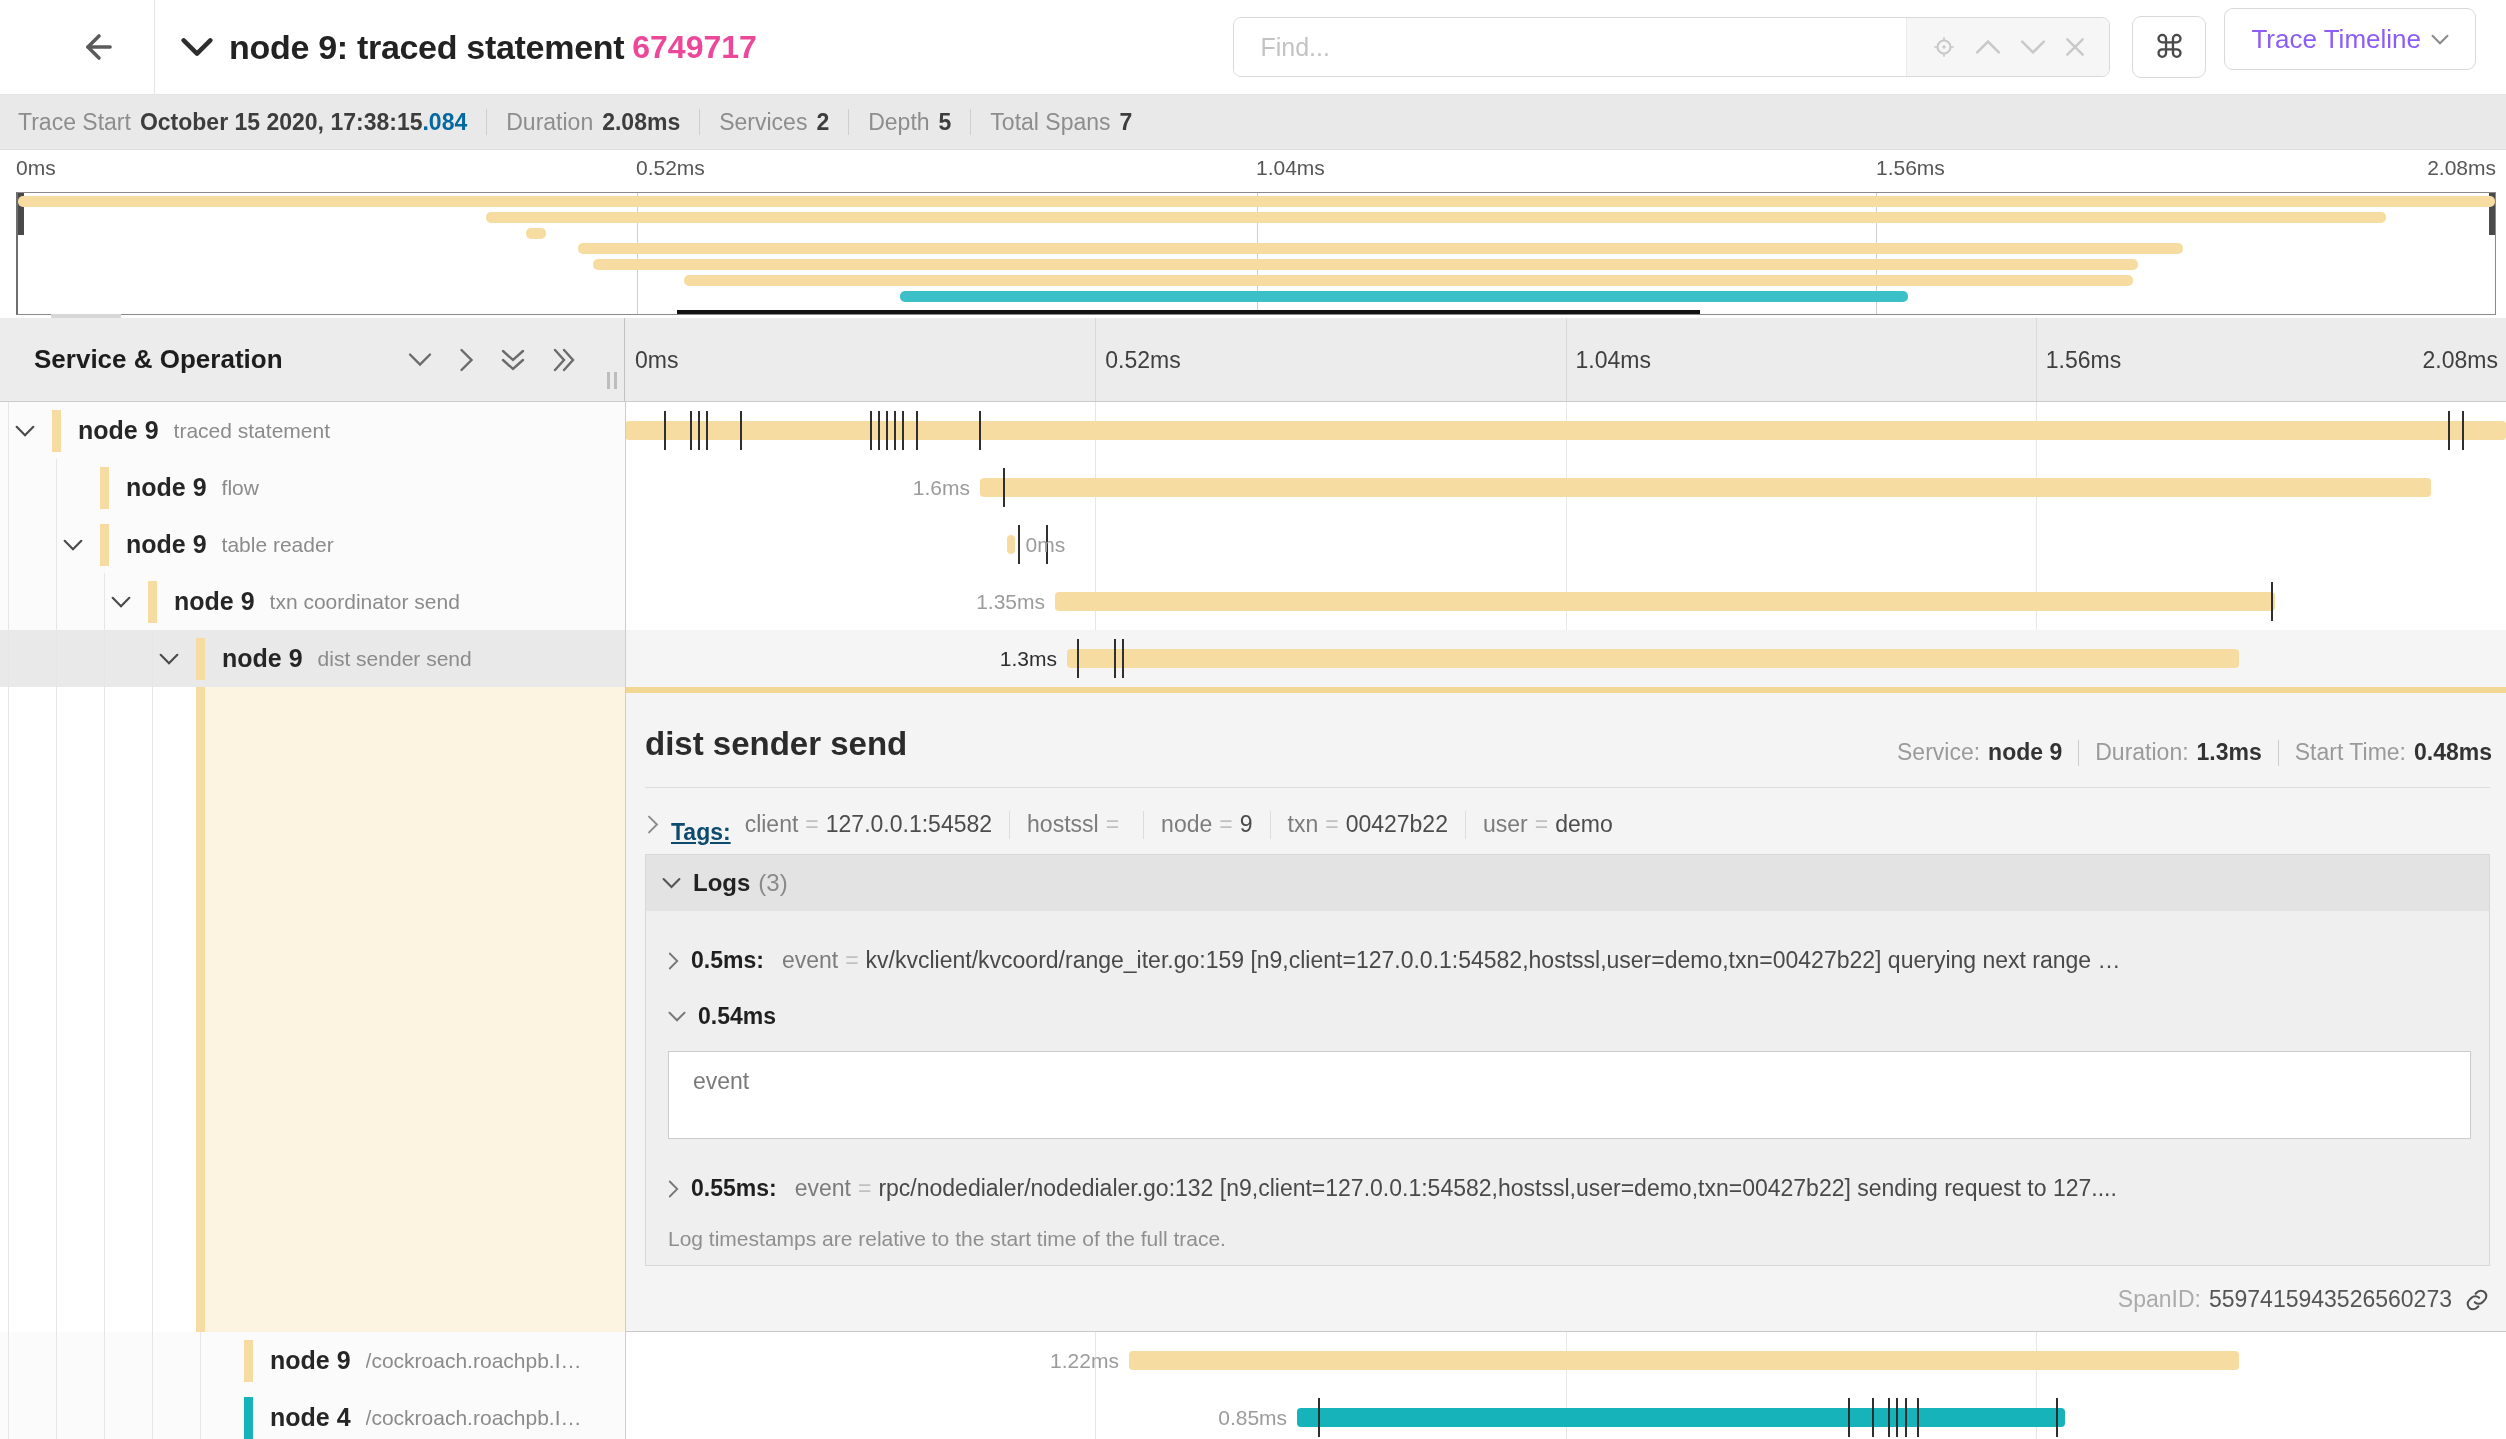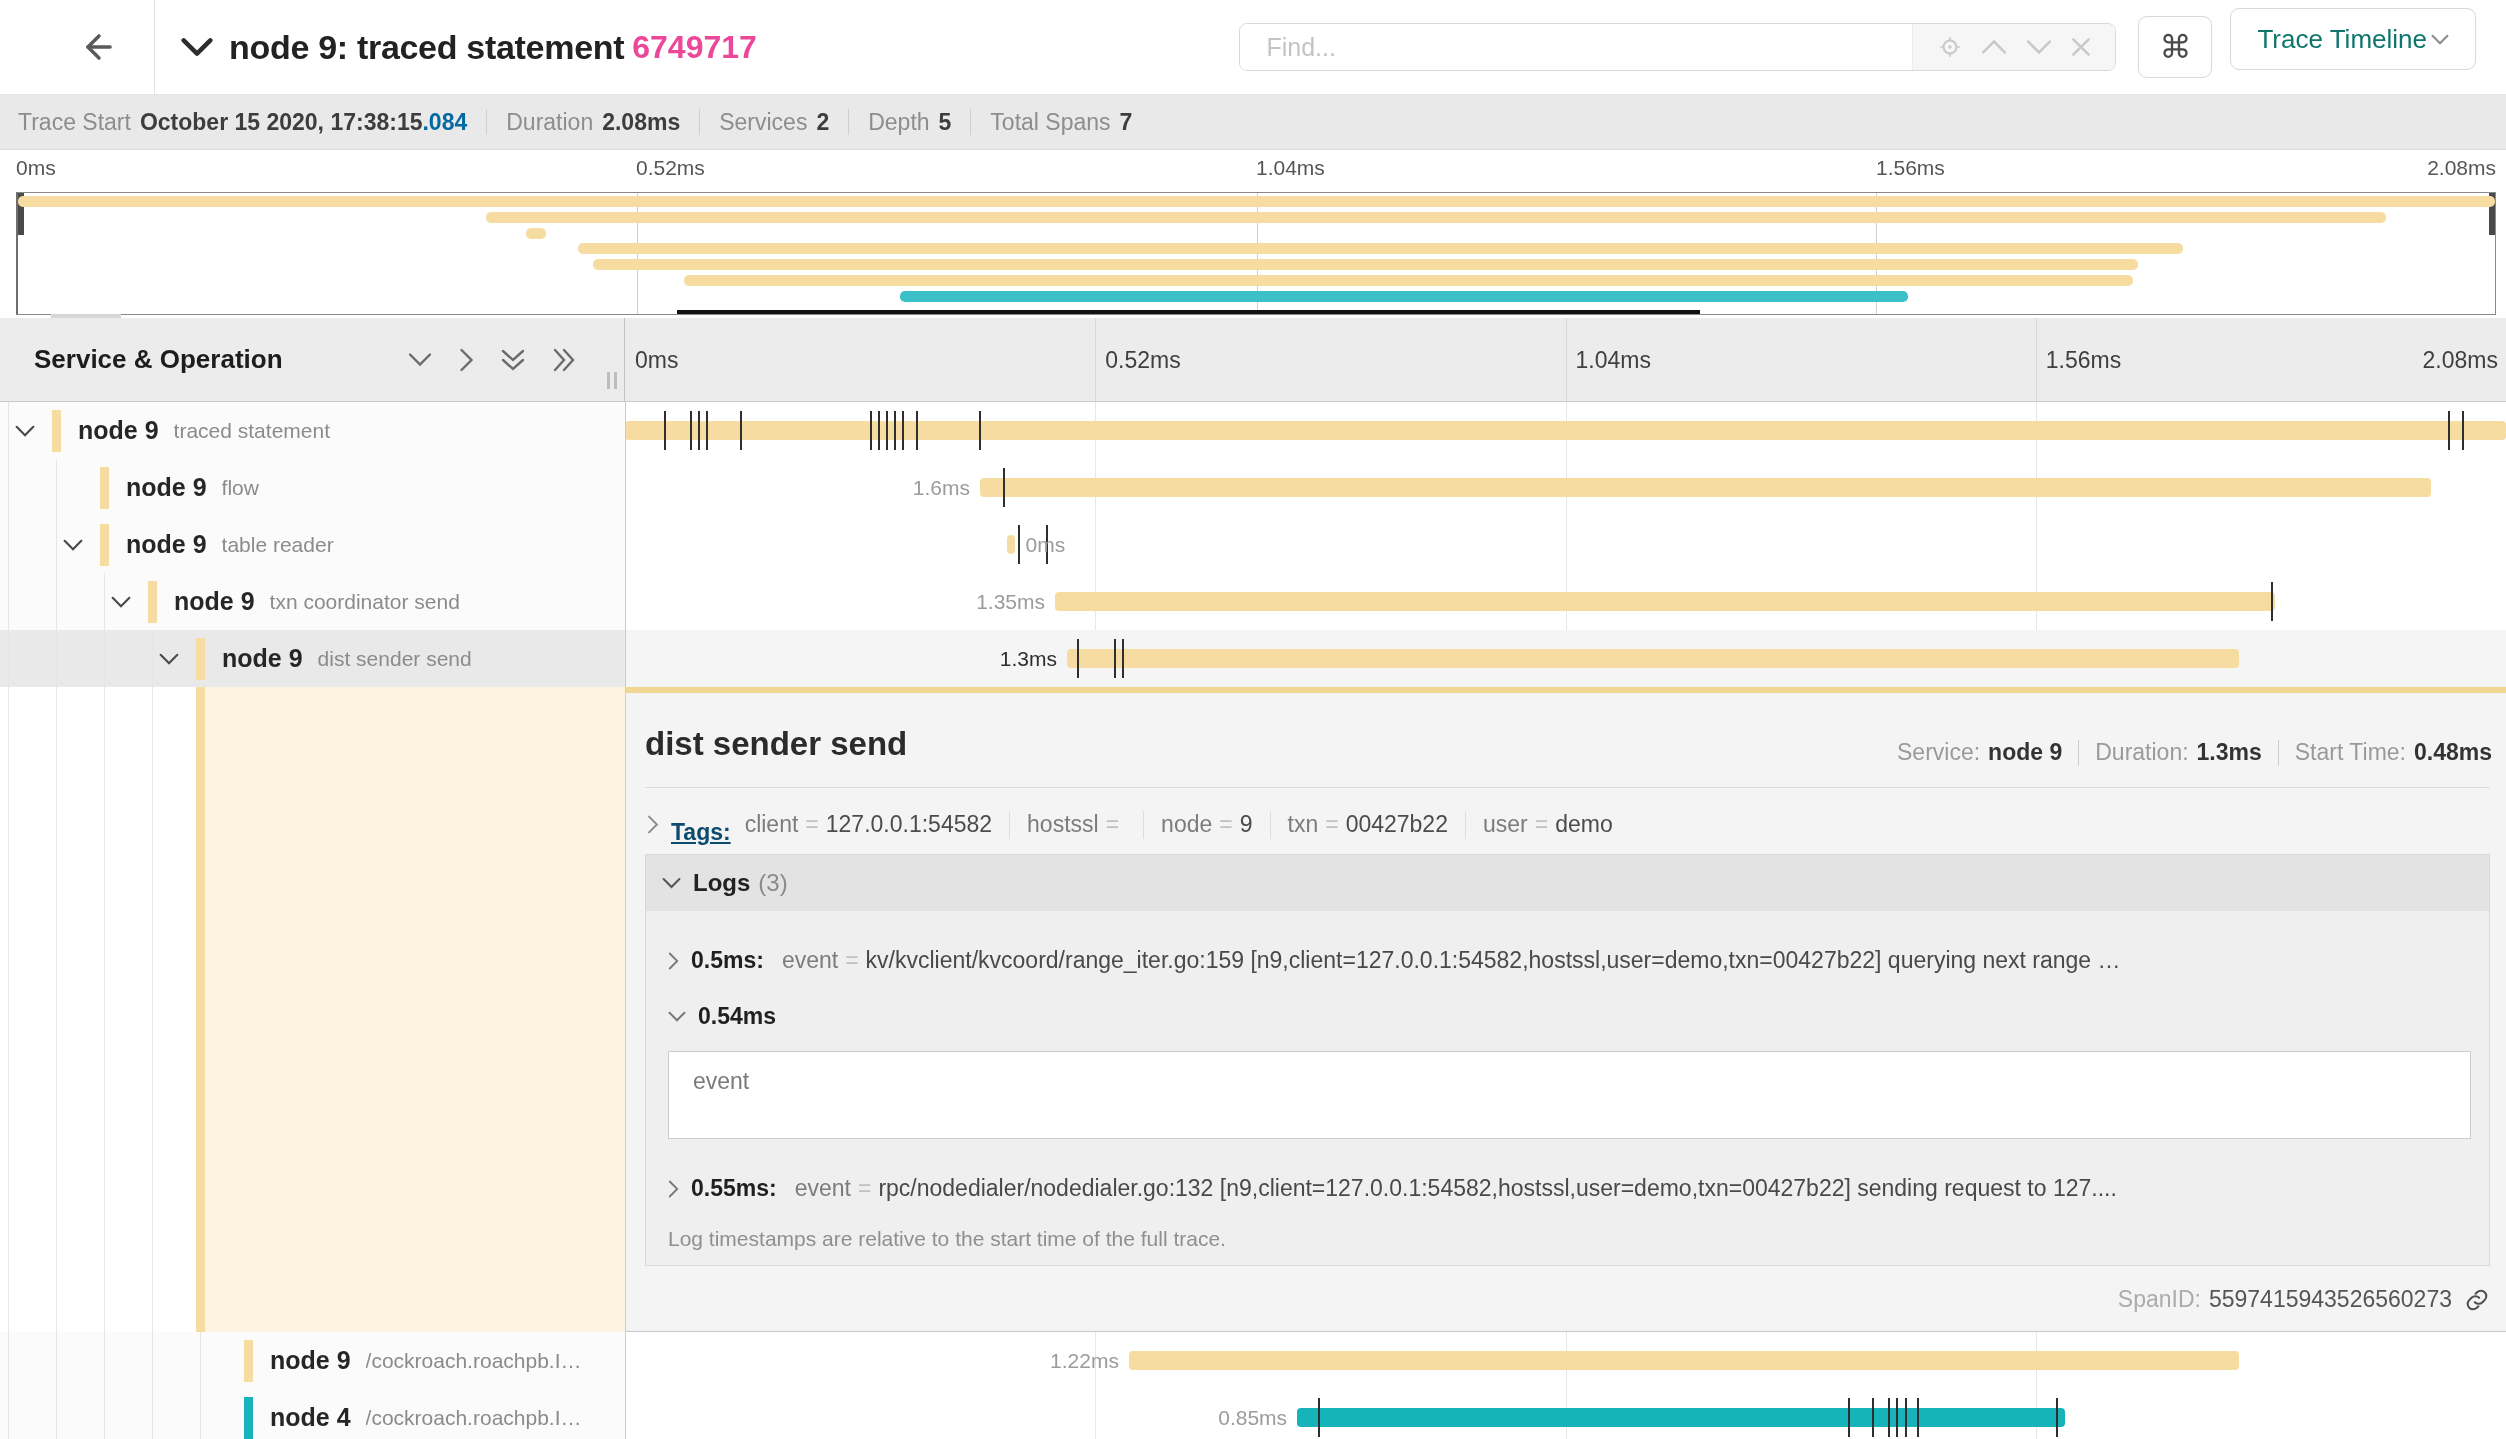--- a/index.html
+++ b/index.html
@@ -11,26 +11,26 @@
   }
   svg { display:block; }
 
   
   .topbar { height:95px; display:flex; align-items:center; border-bottom:1px solid #e4e4e4; position:relative; background:#fff;padding-left:44px; }
   .back-btn { width:111px; height:100%; display:flex; align-items:center; justify-content:center;
     background:none; border:none; border-right:1px solid #e4e4e4; cursor:pointer; }
   .title-chev { margin-left:26px; display:flex; align-items:center; }
   .page-title { font-size:34px; font-weight:700; color:#222; margin:0 0 0 16px; letter-spacing:-0.3px; white-space:nowrap; }
   .trace-id { font-size:32px; font-weight:700; color:#ec4899; margin-left:8px; }
-  .find-wrap { margin-left:auto; width:877px; height:48px; border:1px solid #d9d9d9; border-radius:8px; display:flex; overflow:hidden; background:#fff; }
+  .find-wrap { margin-left:auto; width:877px; height:60px; border:1px solid #d9d9d9; border-radius:8px; display:flex; overflow:hidden; background:#fff; }
   .find-input { flex:1; border:none; outline:none; padding:0 26px; font-size:25px; color:#444; font-family:"Liberation Sans",sans-serif; background:#fff; }
   .find-input::placeholder { color:#c3c3c3; }
   .find-ops { width:203px; background:#f6f6f6; border-left:1px solid #ececec; display:flex; align-items:center; justify-content:space-around; padding:0 14px; }
   .cmd-btn { margin-left:22px; width:74px; height:62px; border:1px solid #d9d9d9; border-radius:9px; background:#fff; font-size:32px; color:#4a4a4a; display:flex; align-items:center; justify-content:center; cursor:pointer; font-family:"Liberation Sans",sans-serif; }
-  .view-btn { margin:0 30px 16px 18px; height:62px; padding:0 26px; border:1px solid #d9d9d9; border-radius:9px; background:#fff; font-size:26px; color:#0f766e; display:flex; align-items:center; gap:4px; cursor:pointer; white-space:nowrap; font-family:"Liberation Sans",sans-serif; }
+  .view-btn { margin:0 30px 16px 18px; height:62px; padding:0 26px; border:1px solid #d9d9d9; border-radius:9px; background:#fff; font-size:26px; color:#8b5cf6; display:flex; align-items:center; gap:10px; cursor:pointer; white-space:nowrap; font-family:"Liberation Sans",sans-serif; }
 
   
   .infobar { height:55px; background:#e9e9e9; border-bottom:1px solid #dedede; display:flex; align-items:center; padding-left:18px; font-size:23px; color:#8d8d8d; white-space:nowrap; }
   .ib-label { margin-right:9px; }
   .ib-value { font-weight:700; color:#3d3d3d; }
   .ib-frac  { font-weight:700; color:#0369a1; }
   .ib-sep { width:1px; height:26px; background:#cfcfcf; margin:0 19px; }
 
   
   .minimap { position:relative; height:168px; background:#fff; }

